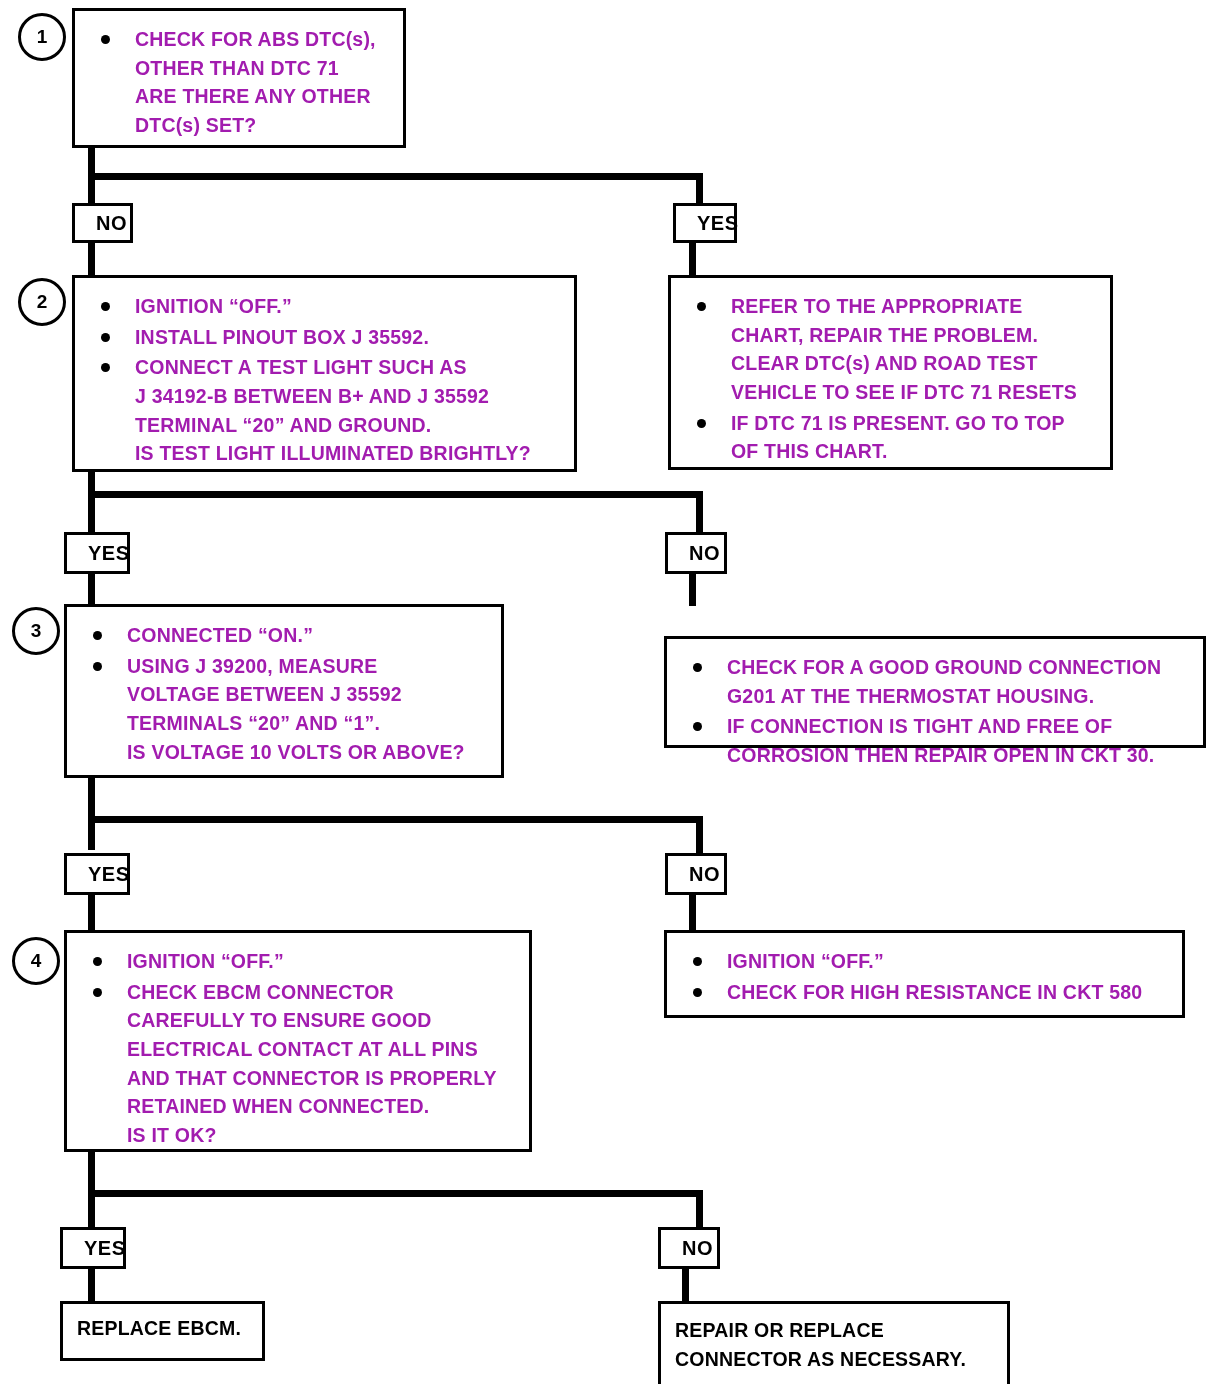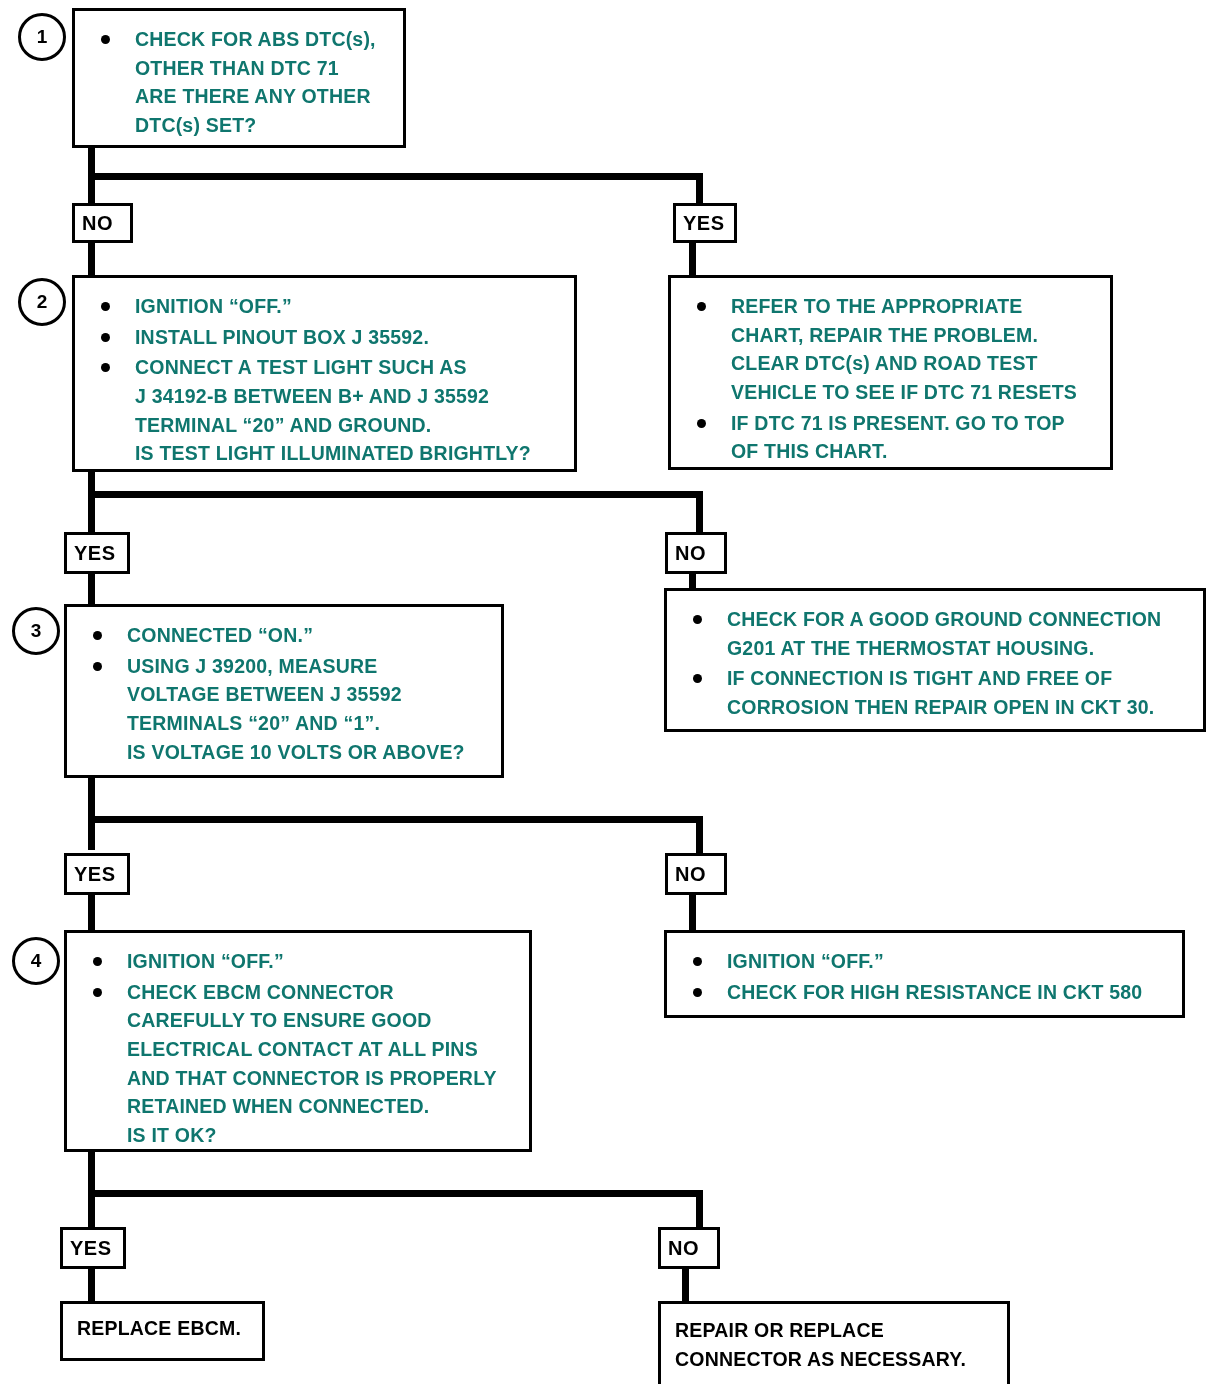--- a/index.html
+++ b/index.html
@@ -32,21 +32,21 @@
     padding: 0;
   }
   .ul li {
     position: relative;
     padding-left: 42px;
     margin: 0 0 2px 0;
     font-size: 19.5px;
     font-weight: bold;
     letter-spacing: 0.2px;
     line-height: 1.47;
-    color: #0f766e;
+    color: #a21caf;
     white-space: pre-line;
   }
   .ul li::before {
     content: "";
     position: absolute;
     left: 8px;
     top: 10px;
     width: 9px;
     height: 9px;
     background: #000000;
@@ -62,21 +62,21 @@
   }
   
   .answer {
     position: absolute;
     box-sizing: border-box;
     border: 3px solid #000000;
     background: #ffffff;
     display: flex;
     align-items: center;
     justify-content: flex-start;
-    padding-left: 7px;
+    padding-left: 21px;
     font-size: 20px;
     font-weight: bold;
     letter-spacing: 0.5px;
     color: #000000;
     z-index: 4;
   }
   
   .step-circle {
     position: absolute;
     width: 42px;
@@ -180,21 +180,21 @@
   <div class="node step-box" style="left:64px; top:604px; width:440px; height:174px;">
     <ul class="ul">
       <li>CONNECTED “ON.”</li>
       <li>USING J 39200, MEASURE
 VOLTAGE BETWEEN J 35592
 TERMINALS “20” AND “1”.
 IS VOLTAGE 10 VOLTS OR ABOVE?</li>
     </ul>
   </div>
 
-  <div class="node step-box" style="left:664px; top:588px; width:542px; height:144px;">
+  <div class="node step-box" style="left:664px; top:636px; width:542px; height:112px;">
     <ul class="ul">
       <li>CHECK FOR A GOOD GROUND CONNECTION
 G201 AT THE THERMOSTAT HOUSING.</li>
       <li>IF CONNECTION IS TIGHT AND FREE OF
 CORROSION THEN REPAIR OPEN IN CKT 30.</li>
     </ul>
   </div>
 
   <div class="line v" style="left:88px; top:778px; height:72px;"></div>
   <div class="line h" style="left:88px; top:816px; width:615px;"></div>

